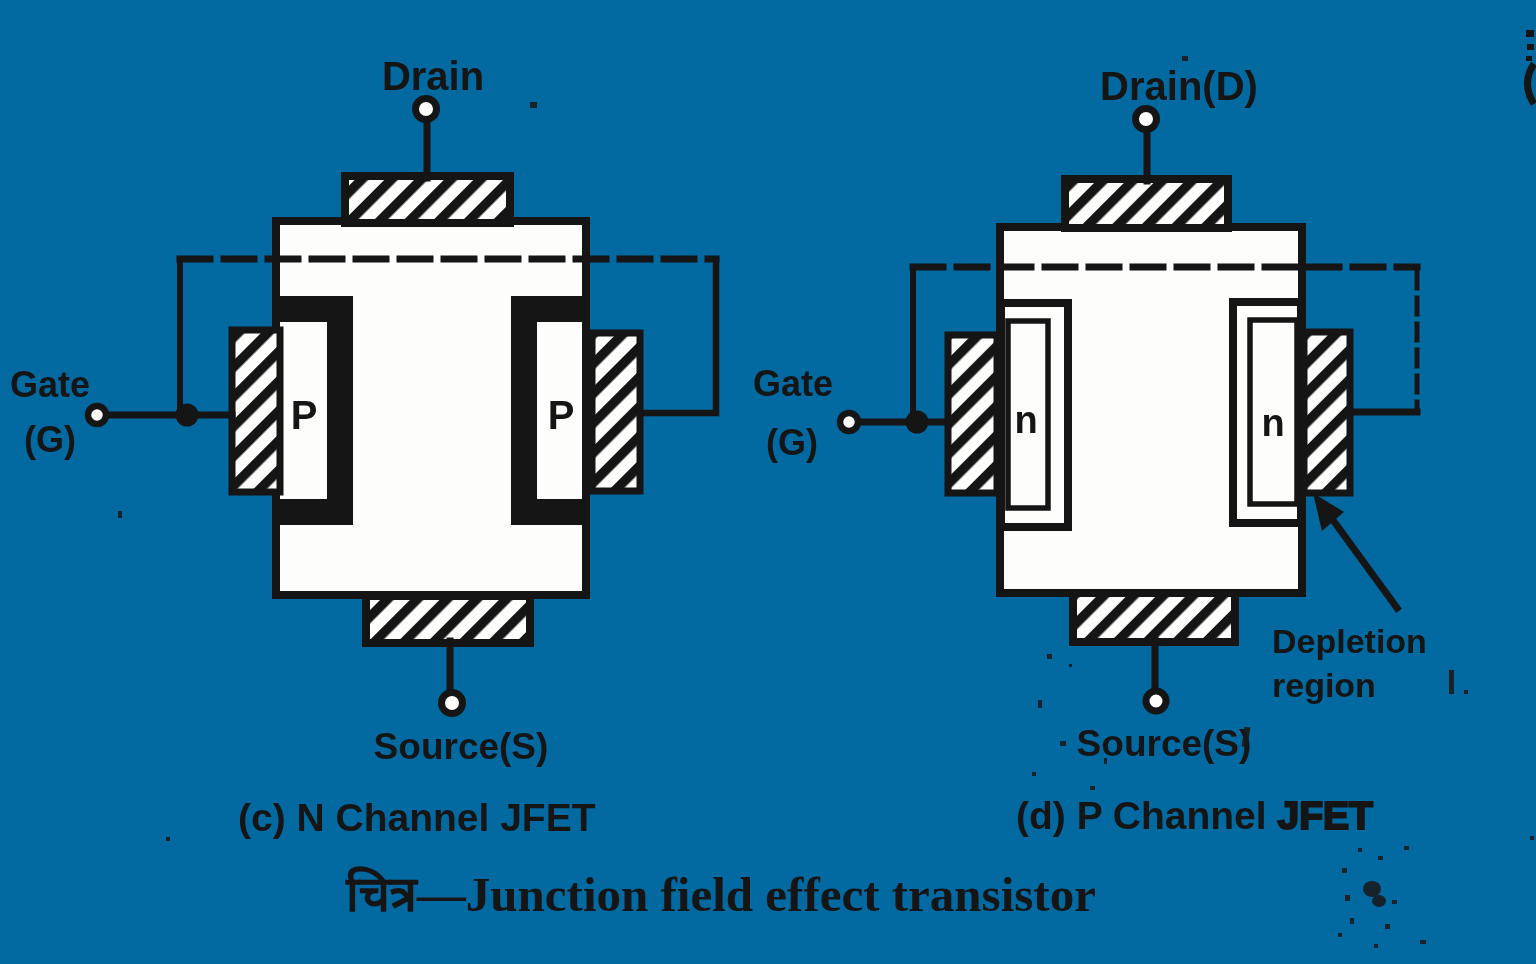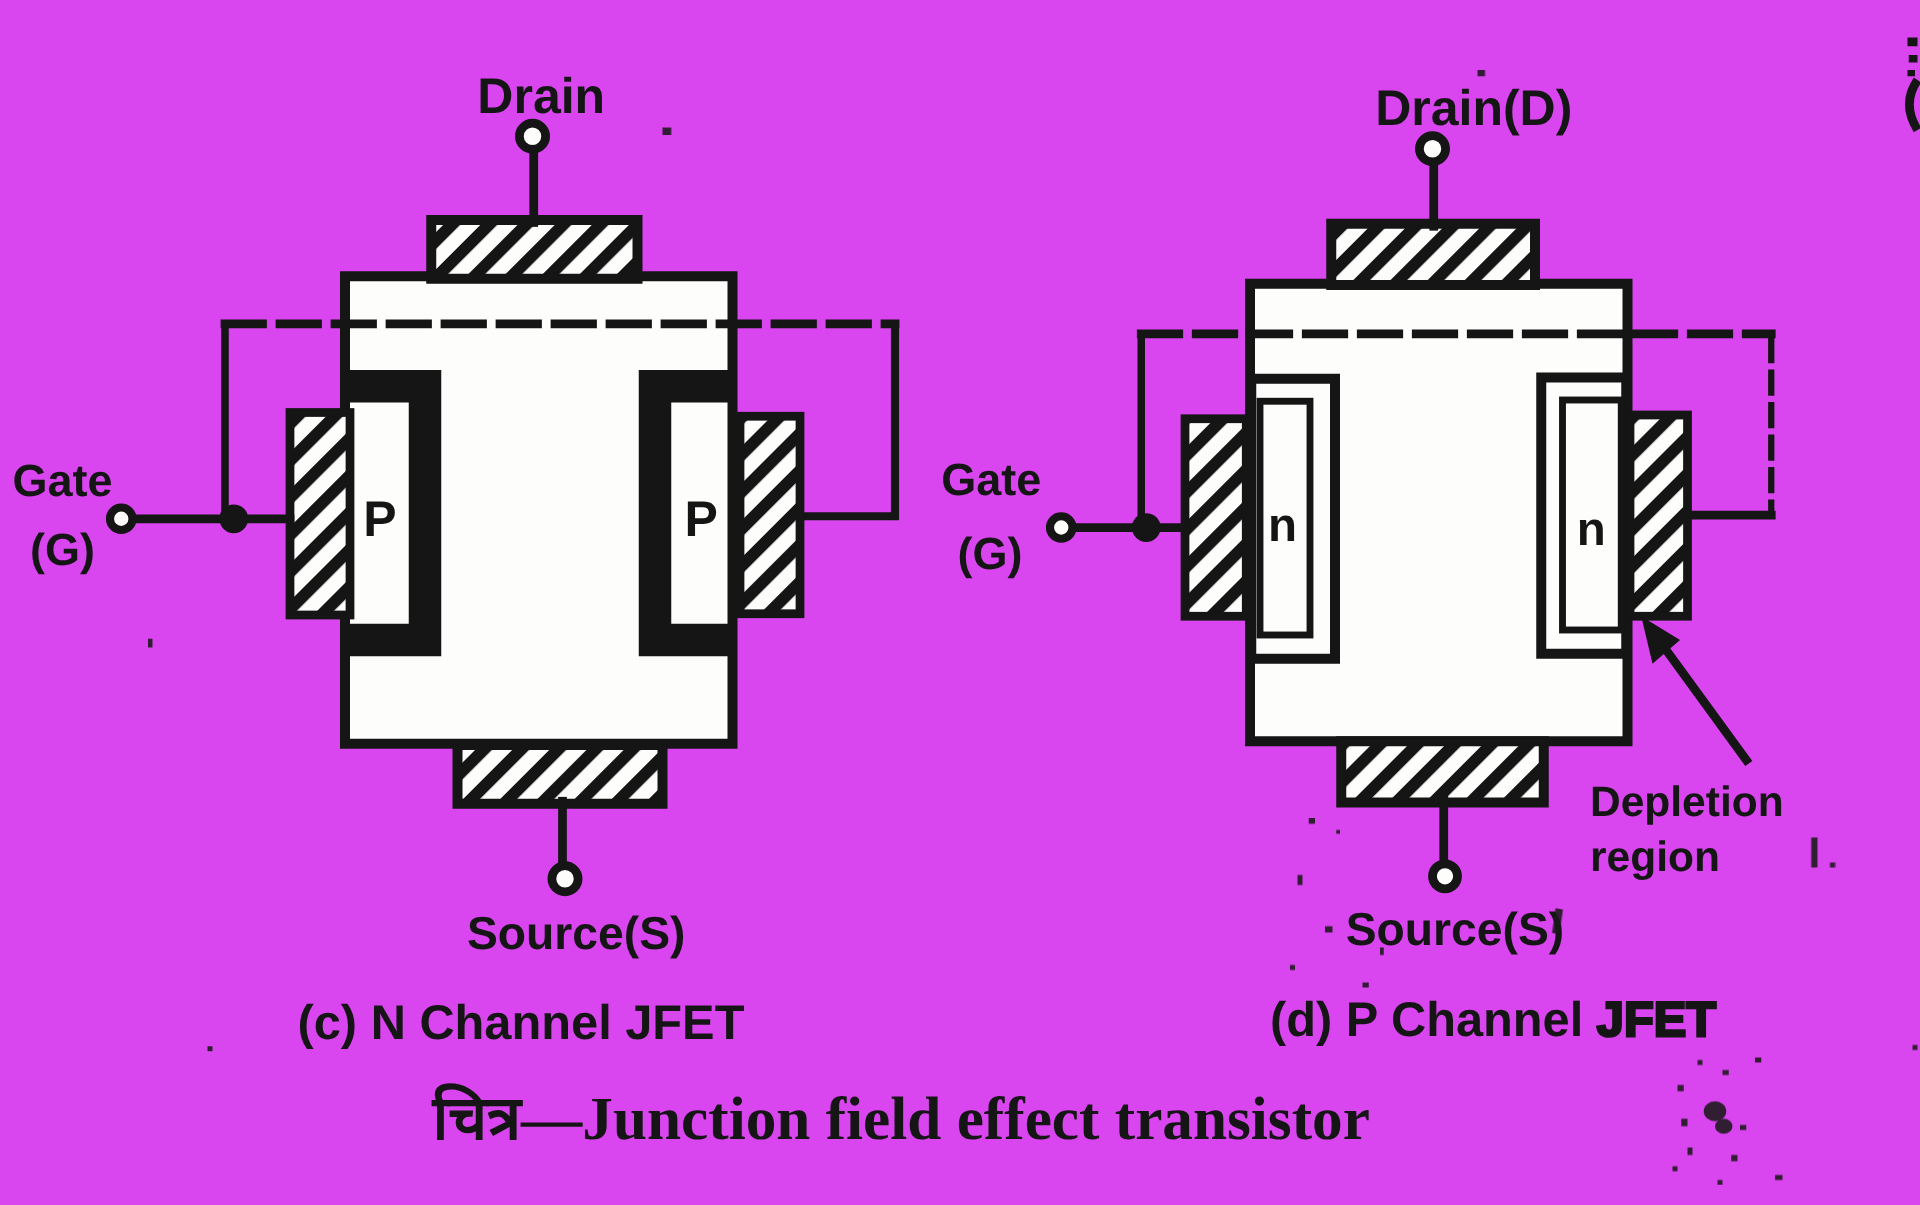--- a/index.html
+++ b/index.html
@@ -1,16 +1,16 @@
 <!DOCTYPE html>
 <html><head>
 <meta charset="utf-8">
 <style>
   html,body{margin:0;padding:0;background:#fdfdfc;}
-  #page{position:relative;width:1536px;height:964px;background:#d946ef;overflow:hidden;
+  #page{position:relative;width:1536px;height:964px;background:#0369a1;overflow:hidden;
         font-family:"Liberation Sans",sans-serif;}
   svg{position:absolute;left:0;top:0;}
   text{fill:#151515;}
   .lbl{font-family:"Liberation Sans",sans-serif;font-weight:700;}
   .cap{font-family:"Liberation Serif",serif;font-weight:700;}
 </style>
 </head>
 <body>
 
 <div id="page">

